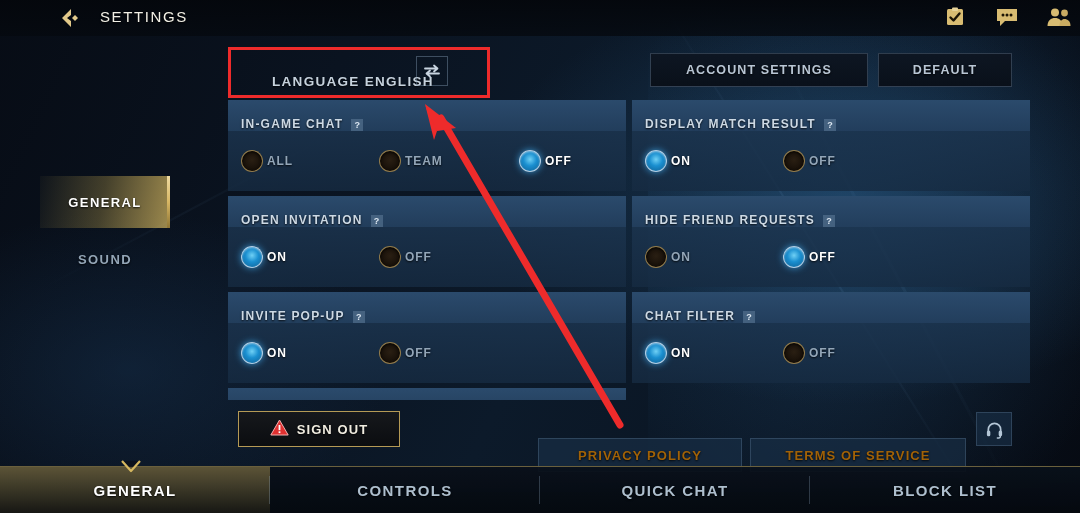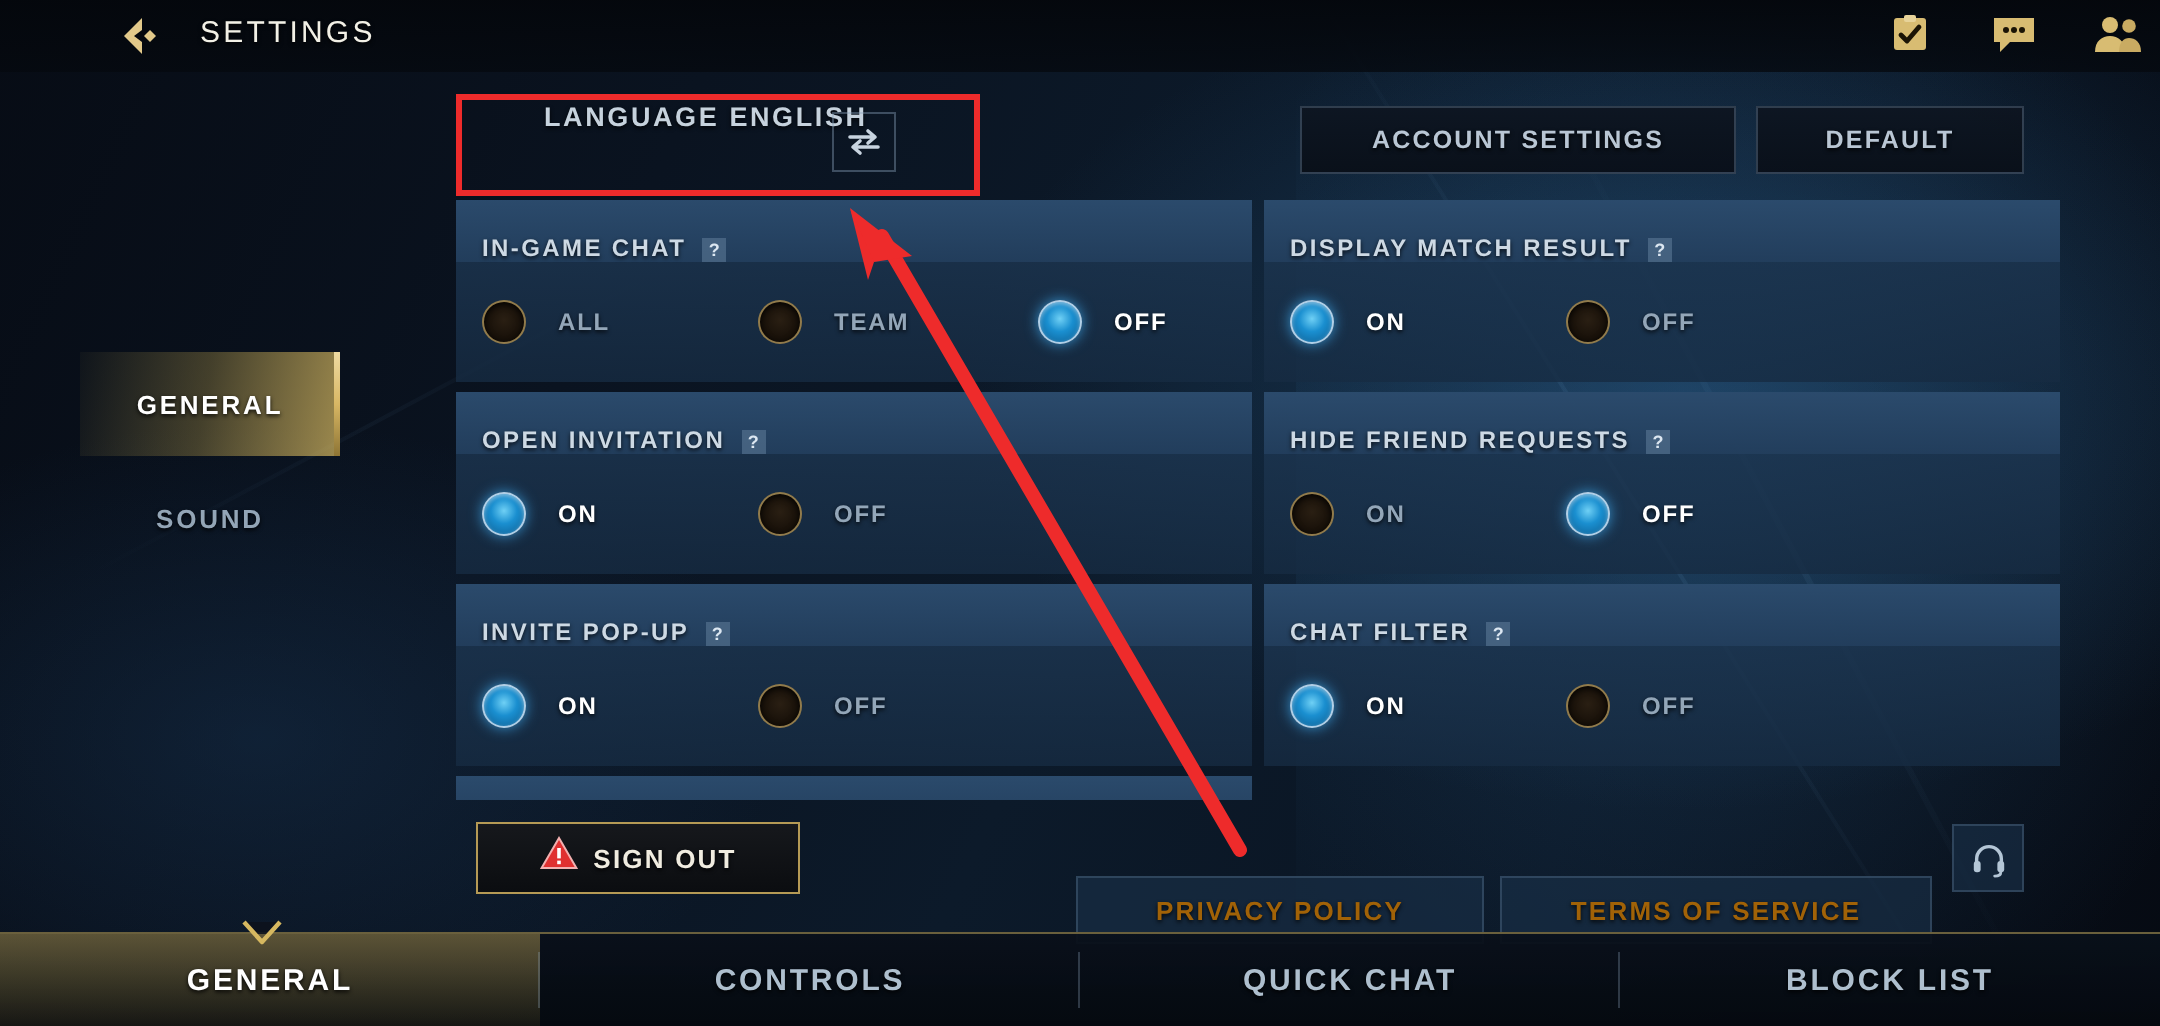--- a/index.html
+++ b/index.html
@@ -32,21 +32,21 @@
   .back-btn{position:absolute;left:56px;top:6px;width:26px;height:24px;cursor:pointer;}
   .back-btn svg{display:block;}
   .title{position:absolute;left:100px;top:8px;font-size:15px;font-weight:normal;
     letter-spacing:1.6px;color:#f2f0e6;
     text-shadow:0 1px 2px rgba(0,0,0,.9);}
   .top-icons{position:absolute;right:8px;top:4px;display:flex;gap:26px;align-items:center;}
   .top-icons .ti{width:26px;height:26px;cursor:pointer;display:flex;align-items:center;justify-content:center;}
 
   
   .lang-wrap{position:absolute;left:232px;top:51px;width:248px;height:38px;
-    display:flex;align-items:flex-start;padding-left:32px;}
+    display:flex;align-items:flex-end;padding-left:32px;}
   .lang-txt{font-size:13.5px;font-weight:bold;letter-spacing:1.3px;color:#c6d2dd;
     text-shadow:0 1px 2px rgba(0,0,0,.85);padding-left:8px;}
   .lang-swap{position:absolute;left:184px;top:5px;width:30px;height:28px;
     border:1px solid rgba(140,165,190,.40);display:flex;align-items:center;justify-content:center;cursor:pointer;}
   .redbox{position:absolute;left:228px;top:47px;width:256px;height:45px;
     border:3px solid #ee2b2b;pointer-events:none;}
 
   
   .hbtn{position:absolute;height:32px;display:flex;align-items:center;justify-content:center;
     background:linear-gradient(180deg,rgba(13,21,33,.95),rgba(9,15,24,.95));
@@ -84,21 +84,21 @@
   .card-body{height:60px;display:flex;align-items:center;padding-left:13px;}
   .opt{display:flex;align-items:center;cursor:pointer;}
   .radio{width:20px;height:20px;border-radius:50%;flex:0 0 auto;
     background:radial-gradient(circle at 50% 45%,#2a1f13 0%,#160f08 70%);
     border:1.5px solid rgba(176,150,92,.80);
     box-shadow:inset 0 1px 3px rgba(0,0,0,.85);}
   .radio.on{
     background:radial-gradient(circle at 50% 42%,#6fd0f5 0%,#1a8fd0 42%,#0d5d91 100%);
     border:1.5px solid rgba(190,215,235,.92);
     box-shadow:0 0 7px rgba(60,165,230,.85), inset 0 1px 2px rgba(255,255,255,.45);}
-  .opt-label{margin-left:16px;font-size:12px;font-weight:bold;letter-spacing:.9px;
+  .opt-label{margin-left:4px;font-size:12px;font-weight:bold;letter-spacing:.9px;
     color:#93a6b8;text-shadow:0 1px 2px rgba(0,0,0,.8);}
   .opt.sel .opt-label{color:#ffffff;}
 
   
   .signout{position:absolute;left:238px;top:411px;width:160px;height:34px;
     display:flex;align-items:center;justify-content:center;gap:8px;cursor:pointer;
     background:linear-gradient(180deg,#16181c,#0b0d10);
     border:1px solid #b59a55;}
   .signout-label{font-size:13px;font-weight:bold;letter-spacing:1.1px;color:#f0ece0;
     text-shadow:0 1px 2px rgba(0,0,0,.9);}

